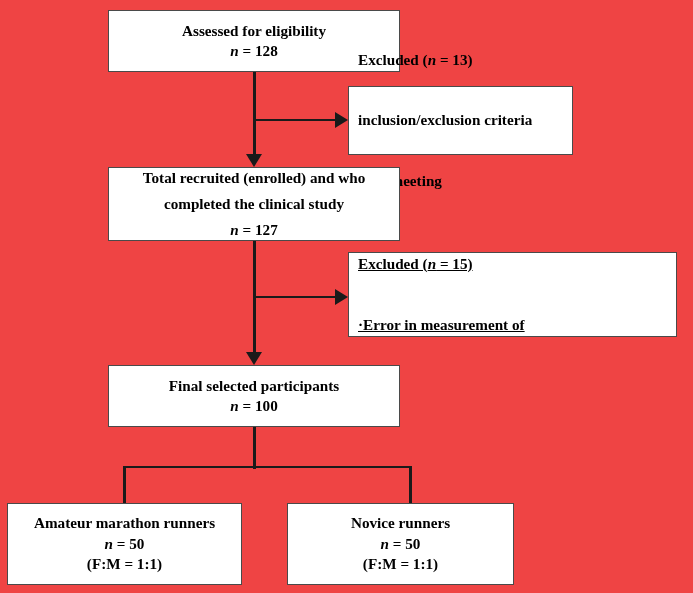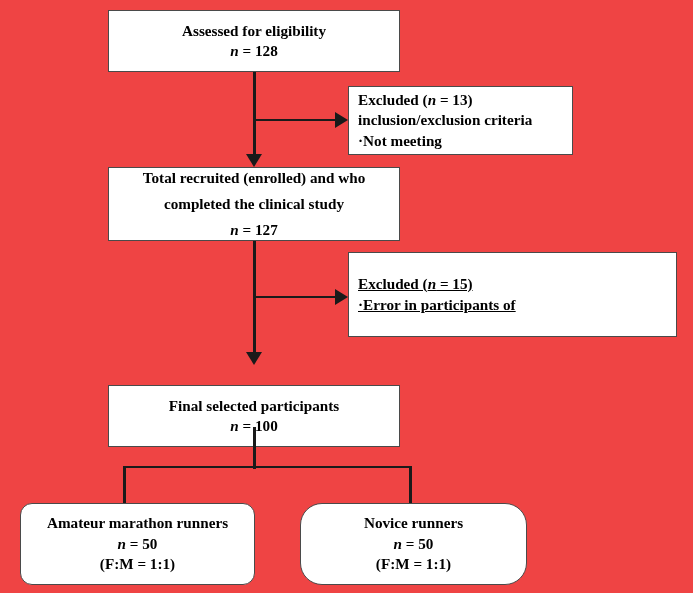--- a/index.html
+++ b/index.html
@@ -30,20 +30,21 @@
   }
   .box.center {
     align-items: center;
     text-align: center;
   }
   .box.left {
     align-items: flex-start;
     text-align: left;
     padding-left: 9px;
     padding-right: 6px;
+    gap: 40px;
   }
   .line {
     position: absolute;
     line-height: 0;
     font-size: 0;
   }
   .vline {
     background: #1a1a1a;
     width: 3px;
   }
@@ -104,38 +105,38 @@
   </div>
 
   <div class="line vline" style="left:253px; top:241px; height:113px;"></div>
   <div class="arrow-down" style="left:246px; top:352px;"></div>
 
   <div class="line hline" style="left:253px; top:296px; width:84px;"></div>
   <div class="arrow-right" style="left:335px; top:289px;"></div>
 
   <div class="box left" style="left:348px; top:252px; width:329px; height:85px;text-decoration:underline;">
     <span class="tline"><span>Excluded (</span><span class="ital">n</span><span> = 15)</span></span>
-    <span class="tline">·Error in participants of</span>
+    <span class="tline">·Error in measurement of</span>
   </div>
 
-  <div class="box center" style="left:108px; top:365px; width:292px; height:62px;margin-top:20px;">
+  <div class="box center" style="left:108px; top:365px; width:292px; height:62px;">
     <span class="tline">Final selected participants</span>
     <span class="tline"><span class="ital">n</span><span> = 100</span></span>
   </div>
 
   <div class="line vline" style="left:253px; top:427px; height:42px;"></div>
   <div class="line hline" style="left:124px; top:466px; width:287px;"></div>
   <div class="line vline" style="left:123px; top:466px; height:38px;"></div>
   <div class="line vline" style="left:409px; top:466px; height:38px;"></div>
 
-  <div class="box center" style="left:20px; top:503px; width:235px; height:82px;border-radius:12px;">
+  <div class="box center" style="left:7px; top:503px; width:235px; height:82px;">
     <span class="tline">Amateur marathon runners</span>
     <span class="tline"><span class="ital">n</span><span> = 50</span></span>
     <span class="tline">(F:M = 1:1)</span>
   </div>
 
-  <div class="box center" style="left:300px; top:503px; width:227px; height:82px;border-radius:22px;">
+  <div class="box center" style="left:287px; top:503px; width:227px; height:82px;">
     <span class="tline">Novice runners</span>
     <span class="tline"><span class="ital">n</span><span> = 50</span></span>
     <span class="tline">(F:M = 1:1)</span>
   </div>
 
 </div>
 
 </body></html>

